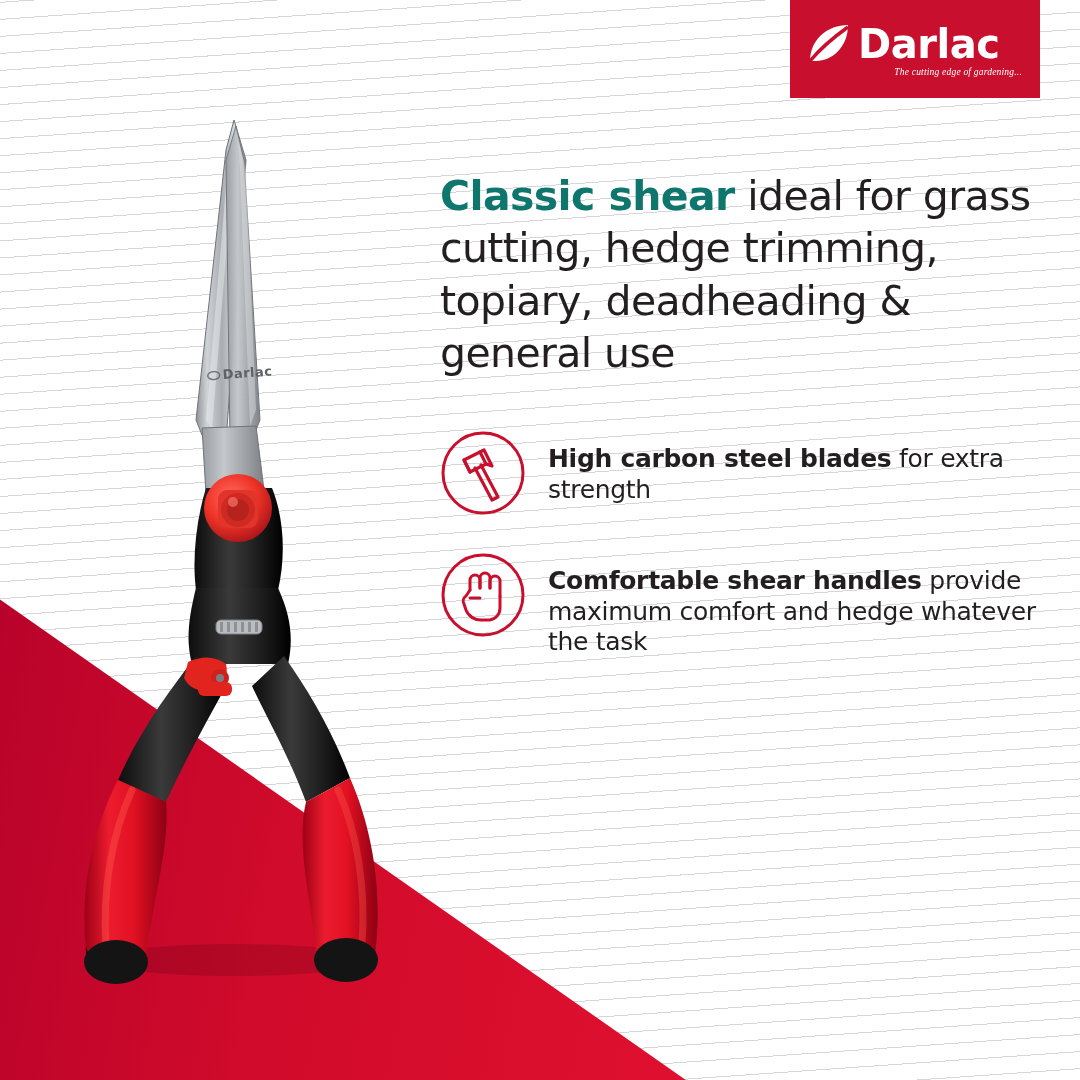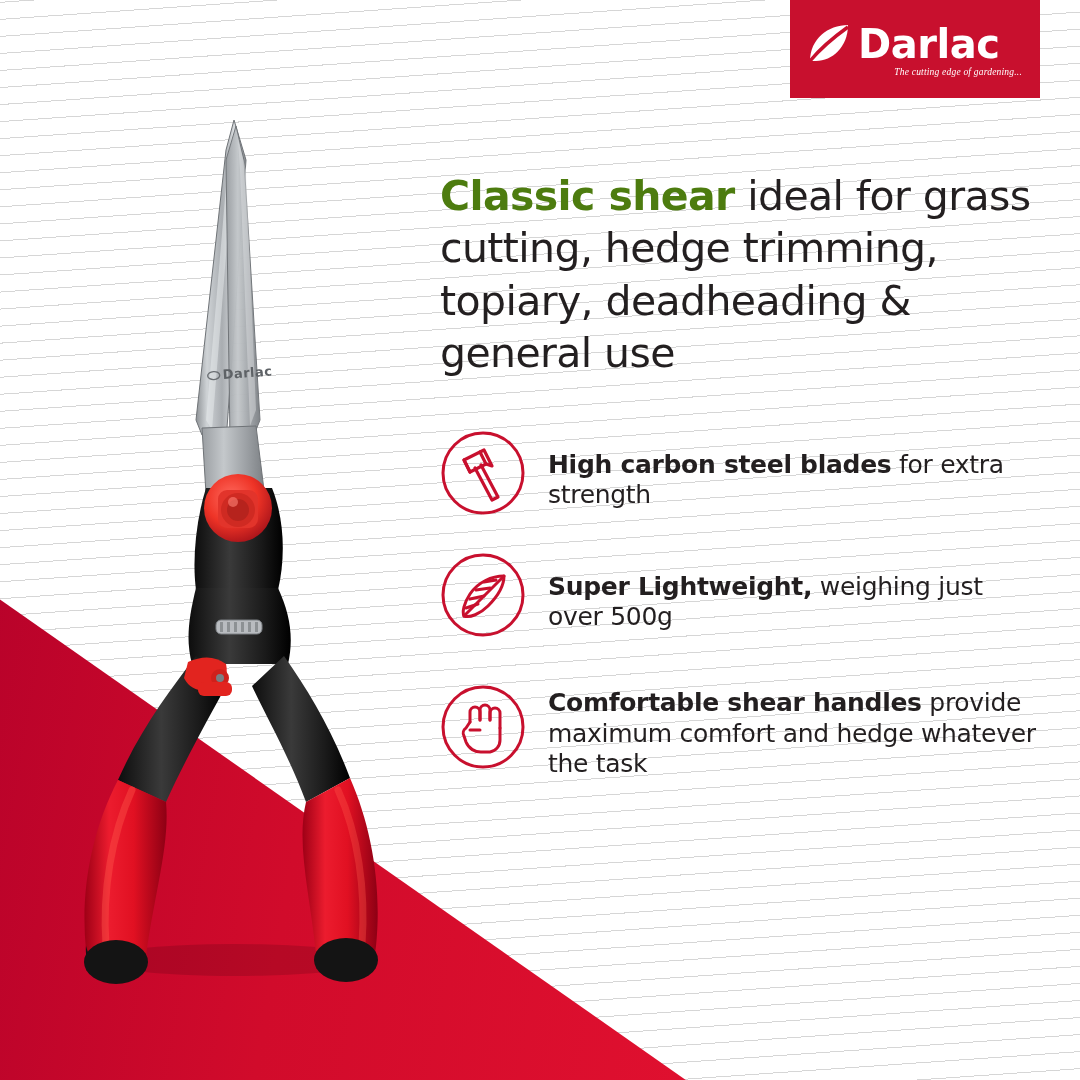--- a/index.html
+++ b/index.html
@@ -108,34 +108,34 @@
     top: 170px;
     width: 600px;
     font-size: 41px;
     line-height: 1.28;
     color: #231f20;
     font-family: "DejaVu Sans", sans-serif;
     font-weight: 400;
     letter-spacing: -0.6px;
   }
   .headline .hl-red {
-    color: #4d7c0f;
+    color: #0f766e;
     font-weight: bold;
   }
 
   
   .features {
     position: absolute;
     left: 440px;
     top: 430px;
     width: 600px;
   }
   .feature {
     display: flex;
-    align-items: center;
+    align-items: flex-start;
     margin-bottom: 36px;
   }
   .feature-icon {
     flex: 0 0 auto;
     width: 86px;
     height: 86px;
     margin-right: 22px;
   }
   .feature-icon svg {
     display: block;
@@ -298,38 +298,20 @@
             <path d="M35 38 L52 70 L58 67 L41 35"></path>
             <path d="M30 42 L24 30"></path>
           </g>
         </svg>
       </div>
       <div class="feature-text">
         <b>High carbon steel blades</b><span> for extra strength</span>
       </div>
     </div>
 
-    <div class="feature">
-      <div class="feature-icon">
-        <svg width="86" height="86" viewBox="0 0 86 86" xmlns="http://www.w3.org/2000/svg">
-          <circle cx="43" cy="43" r="40" fill="none" stroke="#c8102e" stroke-width="3"></circle>
-          <g stroke="#c8102e" stroke-width="3" fill="none" stroke-linecap="round" stroke-linejoin="round">
-            <path d="M64 24 C52 24 38 30 30 42 C24 51 22 60 24 64 C30 66 40 62 48 54 C58 44 64 34 64 24 Z"></path>
-            <path d="M64 24 L24 64"></path>
-            <path d="M56 28 L44 30"></path>
-            <path d="M50 36 L36 38"></path>
-            <path d="M44 44 L30 47"></path>
-            <path d="M38 52 L26 56"></path>
-          </g>
-        </svg>
-      </div>
-      <div class="feature-text">
-        <b>Super Lightweight,</b><span> weighing just over 500g</span>
-      </div>
-    </div>
 
     <div class="feature">
       <div class="feature-icon">
         <svg width="86" height="86" viewBox="0 0 86 86" xmlns="http://www.w3.org/2000/svg">
           <circle cx="43" cy="43" r="40" fill="none" stroke="#c8102e" stroke-width="3"></circle>
           <g stroke="#c8102e" stroke-width="3" fill="none" stroke-linecap="round" stroke-linejoin="round">
             <path d="M30 38 L30 28 a5 5 0 0 1 10 0 L40 36"></path>
             <path d="M40 36 L40 26 a5 5 0 0 1 10 0 L50 36"></path>
             <path d="M50 36 L50 29 a5 5 0 0 1 10 0 L60 44"></path>
             <path d="M30 38 L26 44 a6 6 0 0 0 -2 8 L26 58 a16 16 0 0 0 16 10 L50 68 a12 12 0 0 0 10 -12 L60 44"></path>

